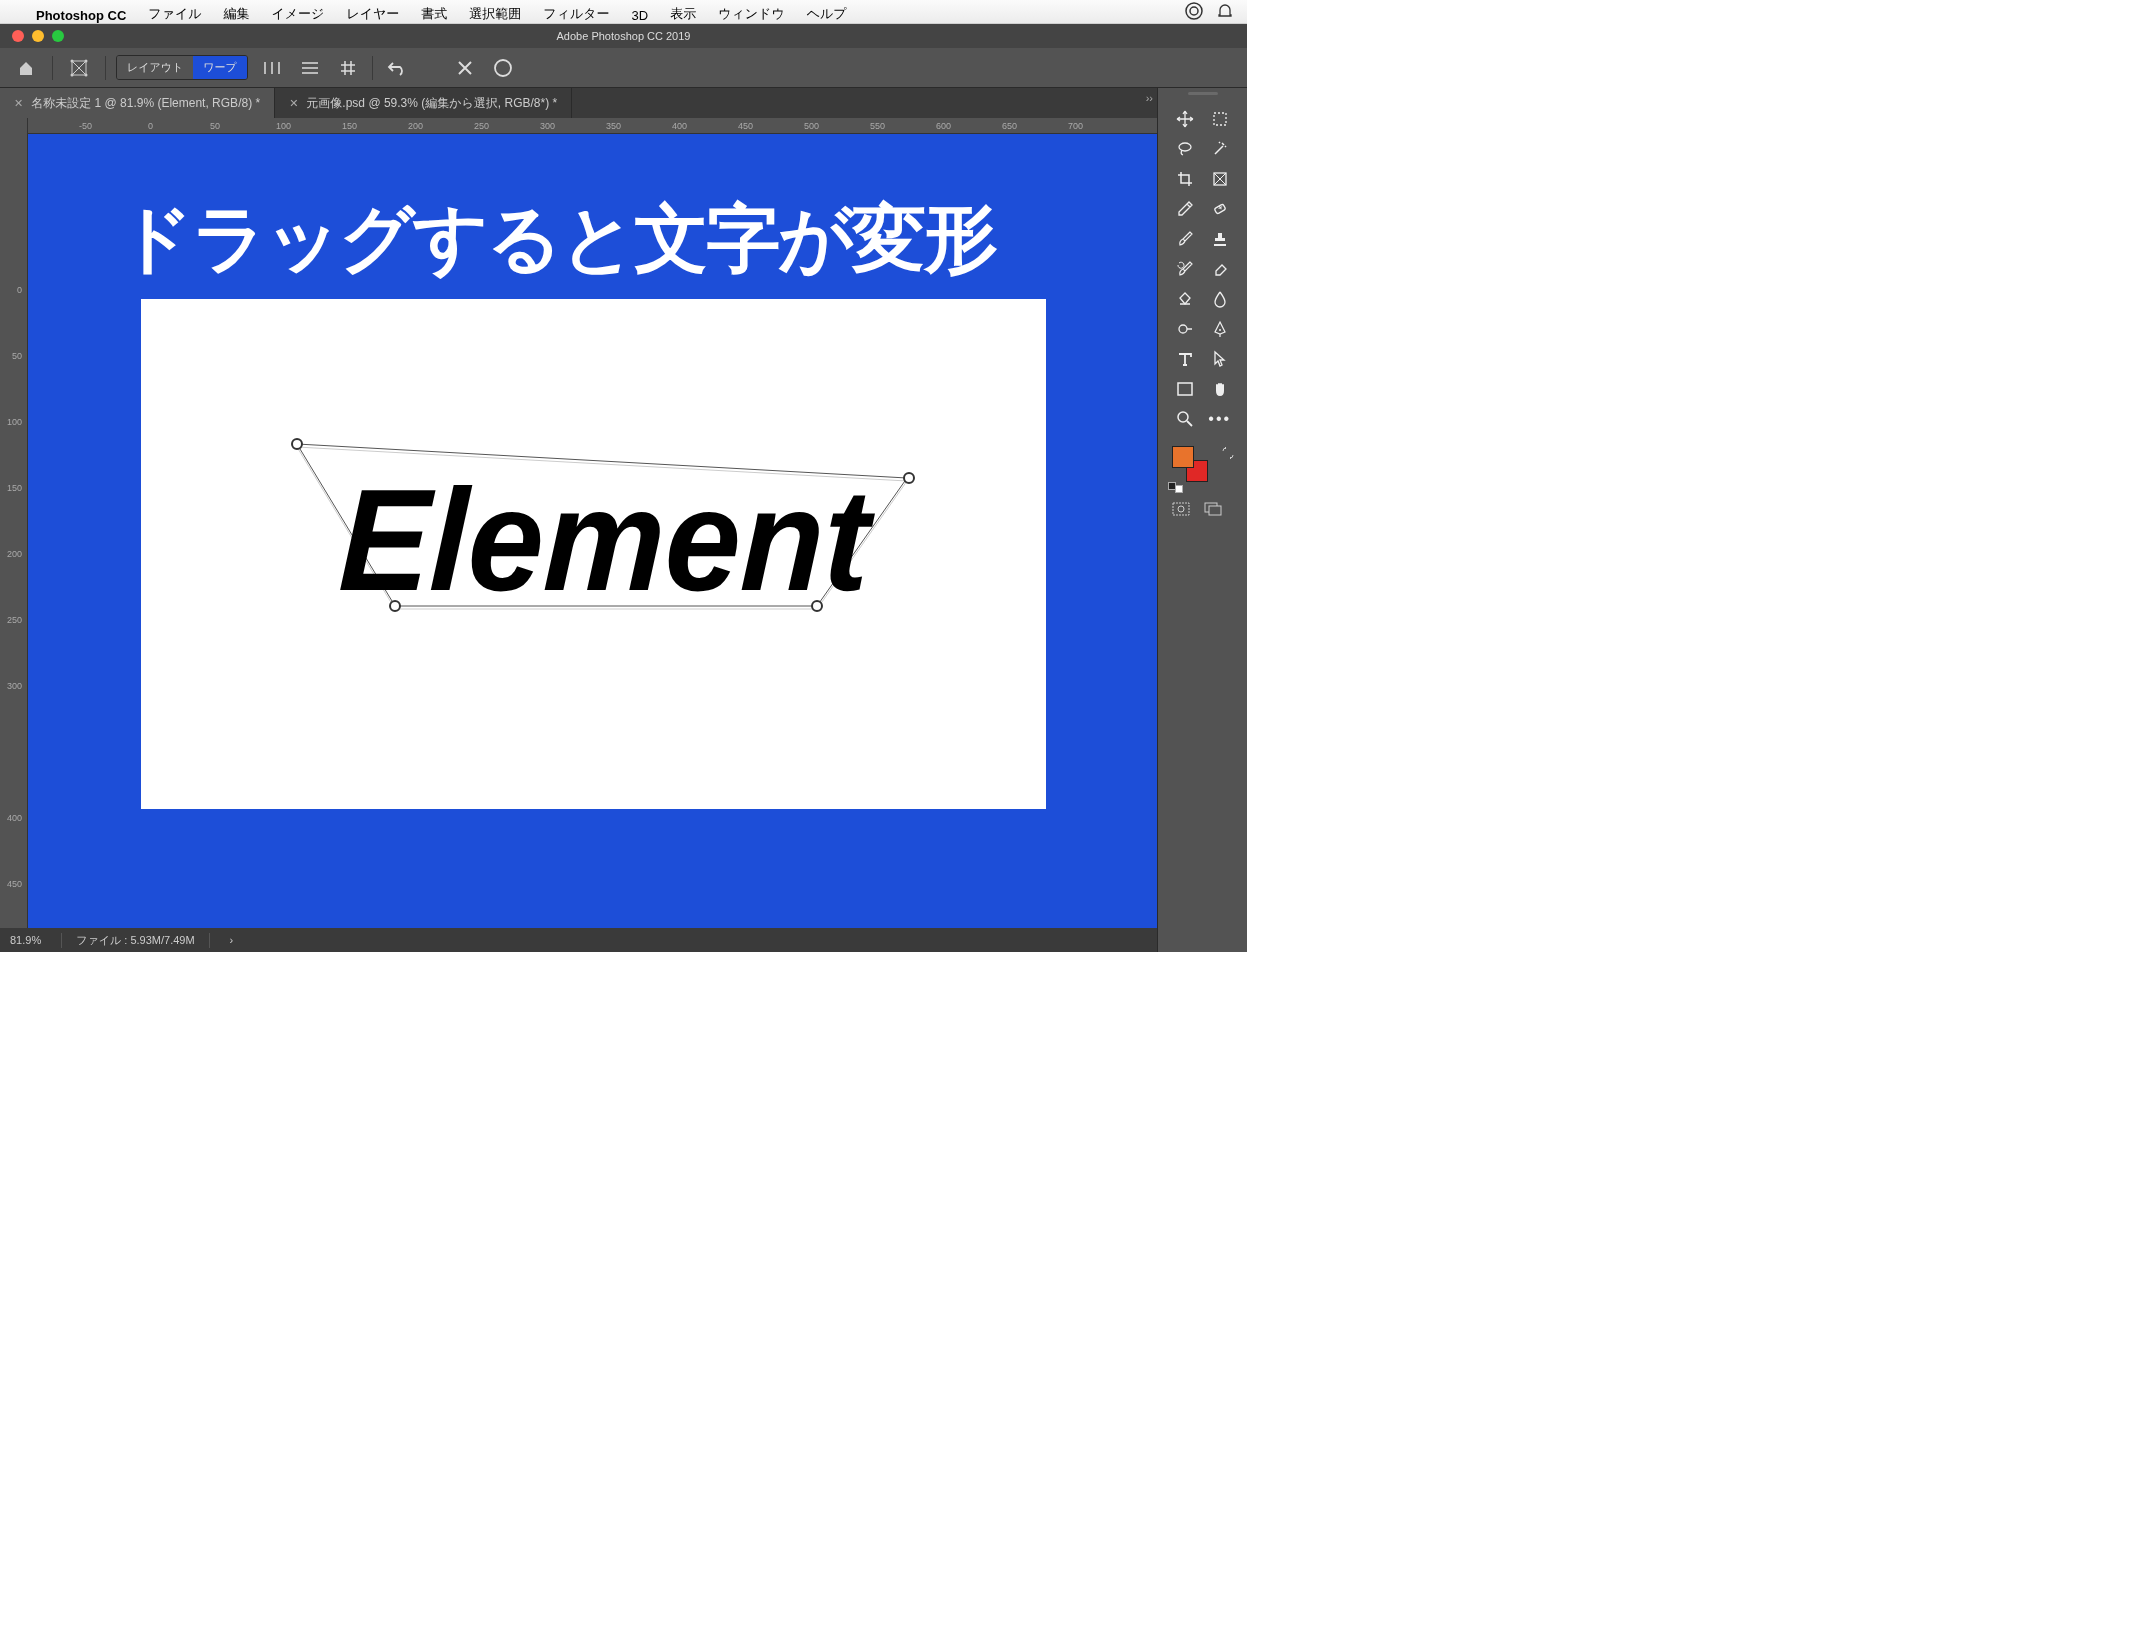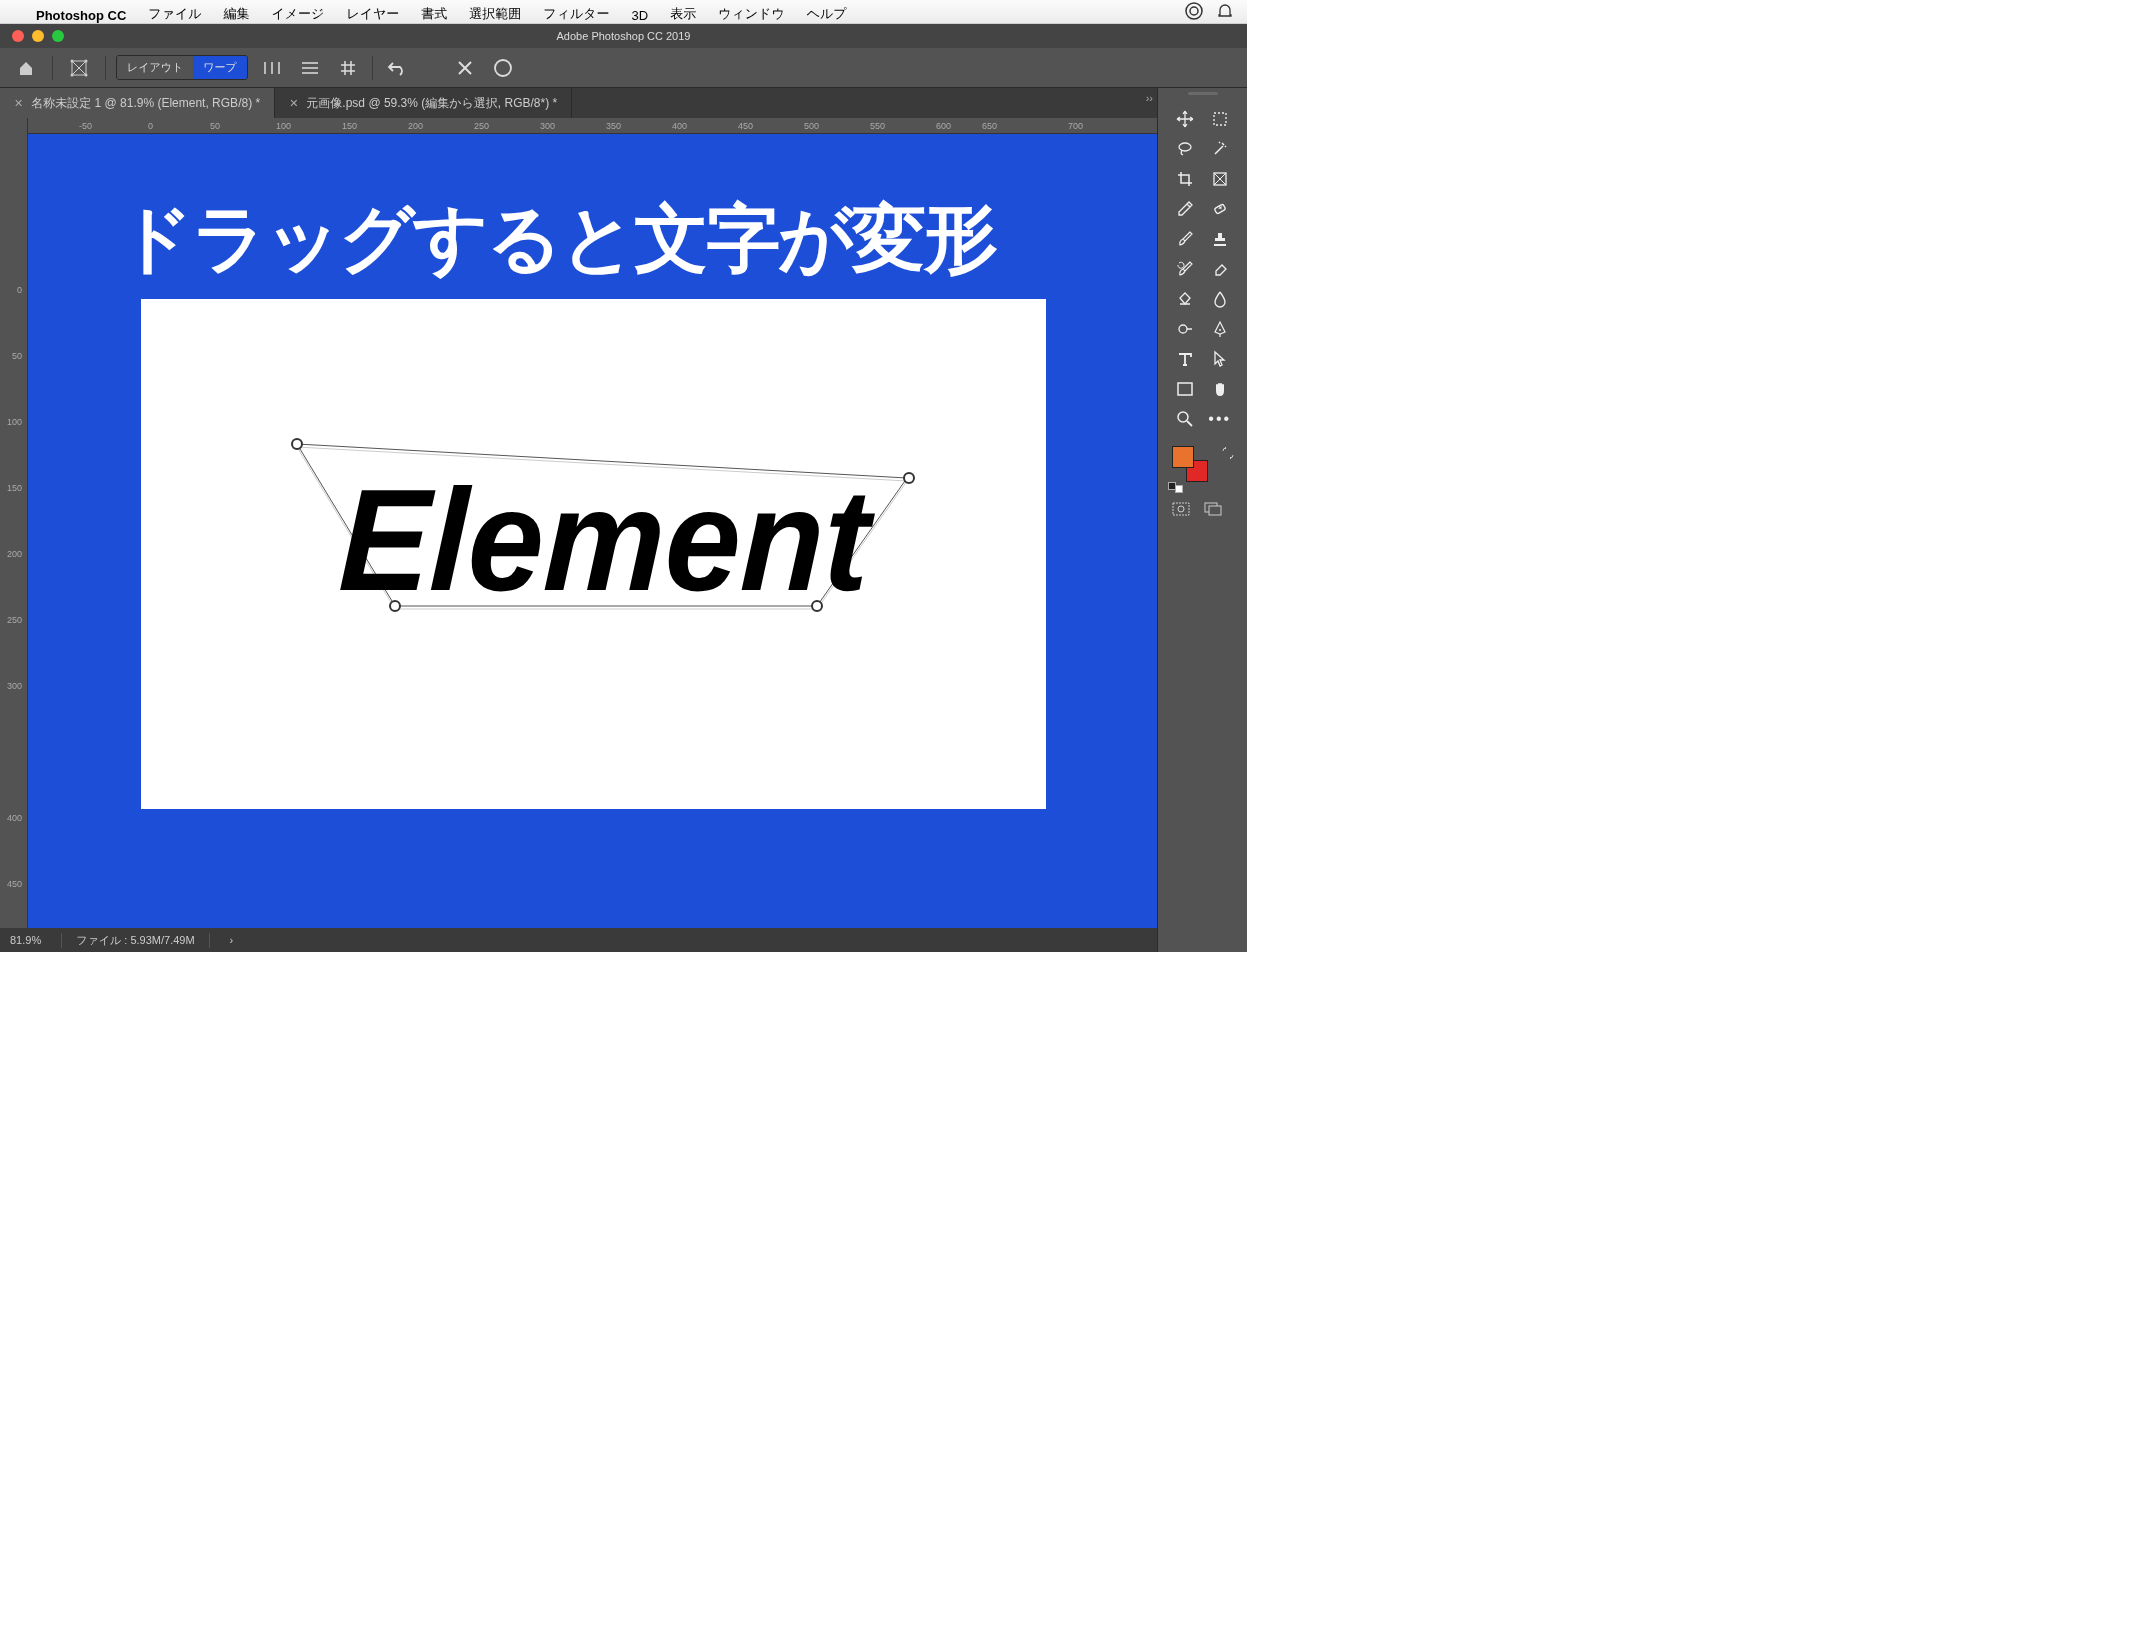--- a/index.html
+++ b/index.html
@@ -179,21 +179,21 @@
       <div class="ht" style="left:314px">150</div>
       <div class="ht" style="left:380px">200</div>
       <div class="ht" style="left:446px">250</div>
       <div class="ht" style="left:512px">300</div>
       <div class="ht" style="left:578px">350</div>
       <div class="ht" style="left:644px">400</div>
       <div class="ht" style="left:710px">450</div>
       <div class="ht" style="left:776px">500</div>
       <div class="ht" style="left:842px">550</div>
       <div class="ht" style="left:908px">600</div>
-      <div class="ht" style="left:954px">650</div>
+      <div class="ht" style="left:974px">650</div>
       <div class="ht" style="left:1040px">700</div>
     </div>
     <div class="dark">
       <div class="canvas"></div>
 
       <div class="overlay">
         <span>ドラッグすると文字が変形</span>
 
       </div>
 

